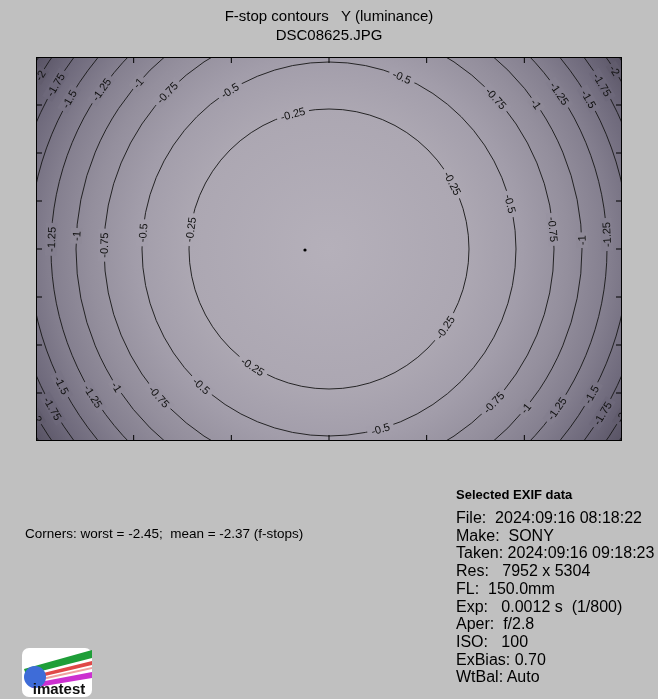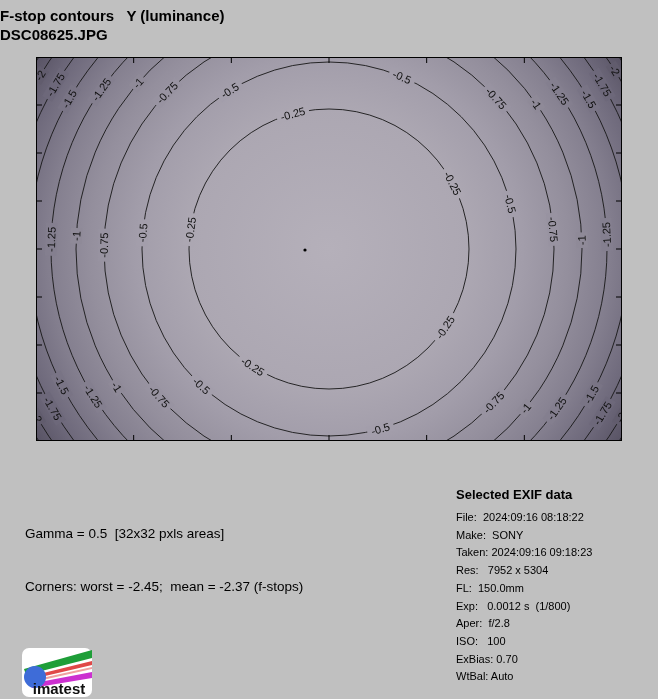--- a/index.html
+++ b/index.html
@@ -4,34 +4,34 @@
 <style>
   html,body{margin:0;padding:0;}
   body{
     width:658px;height:699px;
     background:#c0c0c0;
     font-family:"Liberation Sans",sans-serif;
     color:#000;
   }
   .figure{position:relative;width:658px;height:699px;background:#c0c0c0;overflow:hidden;}
   .title,.subtitle{
-    position:absolute;left:0;width:658px;text-align:left;
-    font-weight:bold;font-size:15px;white-space:pre;
+    position:absolute;left:0;width:658px;text-align:center;
+    font-weight:normal;font-size:15px;white-space:pre;
   }
   .title{top:7px;}
   .subtitle{top:26px;}
   .plot{position:absolute;left:36px;top:57px;width:586px;height:384px;}
   .left-notes{
     position:absolute;left:25px;top:490px;
     font-size:13.5px;line-height:17.6px;white-space:pre;
   }
   .note-line{min-height:17.6px;}
   .exif{position:absolute;left:456px;top:487px;}
   .exif-heading{font-weight:bold;font-size:13px;margin-bottom:7px;}
-  .exif-line{font-size:11px;line-height:17.7px;white-space:pre;}
+  .exif-line{font-size:16px;line-height:17.7px;white-space:pre;}
   .logo{position:absolute;left:22px;top:648px;width:78px;height:49px;}
 </style>
 </head>
 <body>
 
 <div class="figure">
 
   <div class="title">F-stop contours   Y (luminance)</div>
   <div class="subtitle">DSC08625.JPG</div>
 
@@ -252,21 +252,20 @@
           <line x1="0" y1="288" x2="6" y2="288"></line>
           <line x1="586" y1="288" x2="580" y2="288"></line>
           <line x1="0" y1="336" x2="6" y2="336"></line>
           <line x1="586" y1="336" x2="580" y2="336"></line>
         </g>
         <circle cx="269" cy="193" r="1.6" fill="#000"></circle>
         <rect x="0.5" y="0.5" width="585" height="383" fill="none" stroke="#000" stroke-width="1"></rect>
       </svg></div>
 
   <div class="left-notes">
-    <div class="note-line">Gamma = 0.5  [32x32 pxls areas]</div>
     <div class="note-line">Corners: worst = -2.45;  mean = -2.37 (f-stops)</div>
     <div class="note-line"></div>
     
     
   </div>
 
   <div class="exif">
     <div class="exif-heading">Selected EXIF data</div>
     <div class="exif-line">File:  2024:09:16 08:18:22</div>
     <div class="exif-line">Make:  SONY</div>

